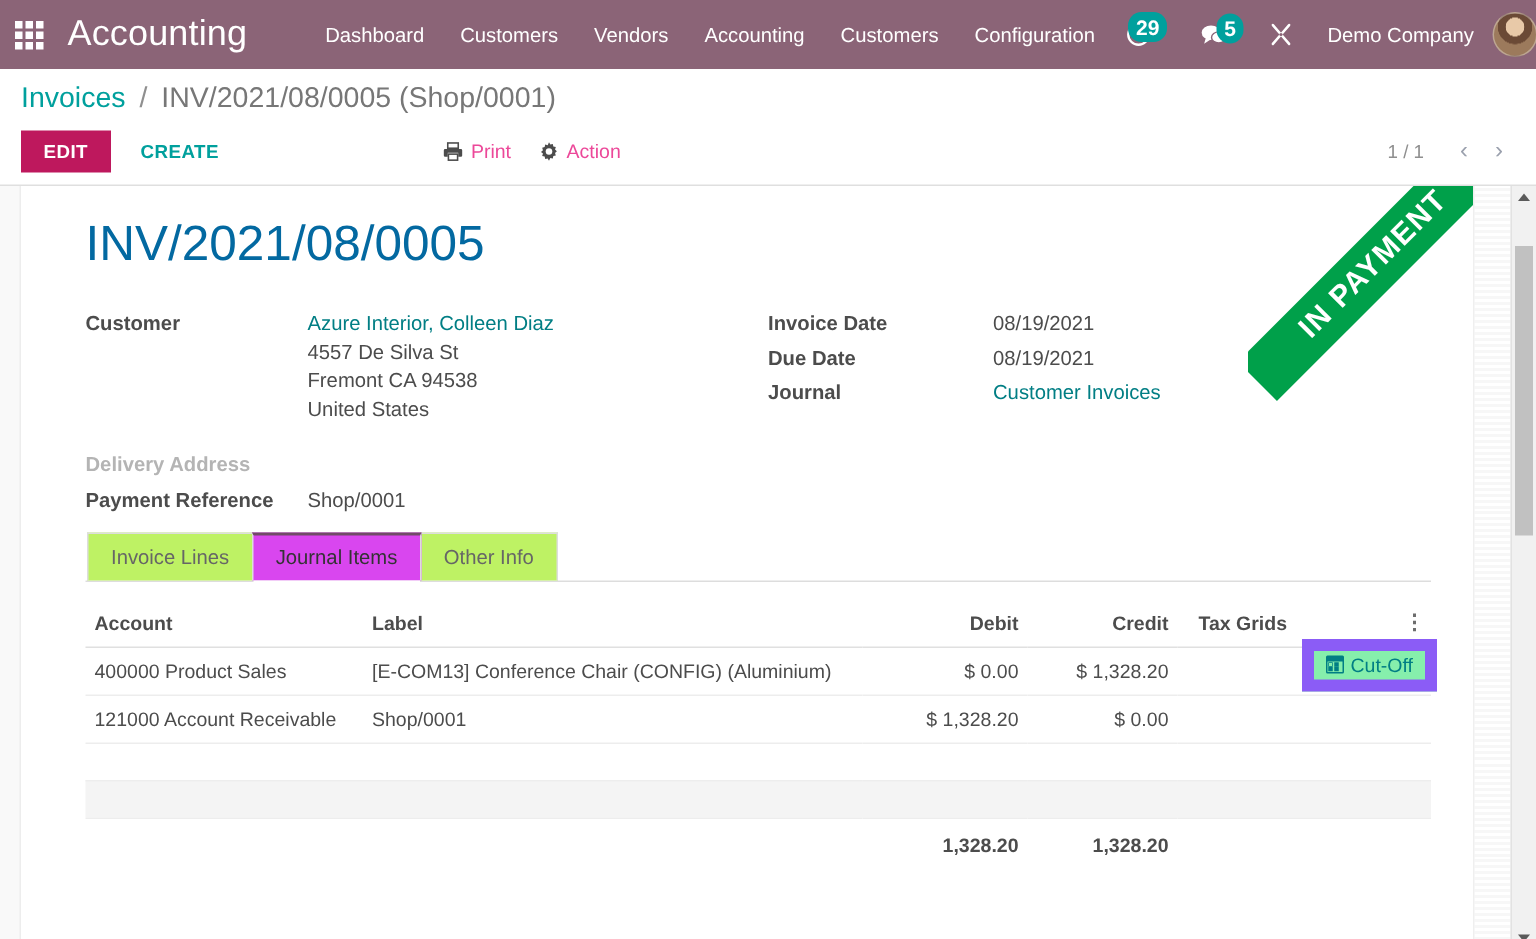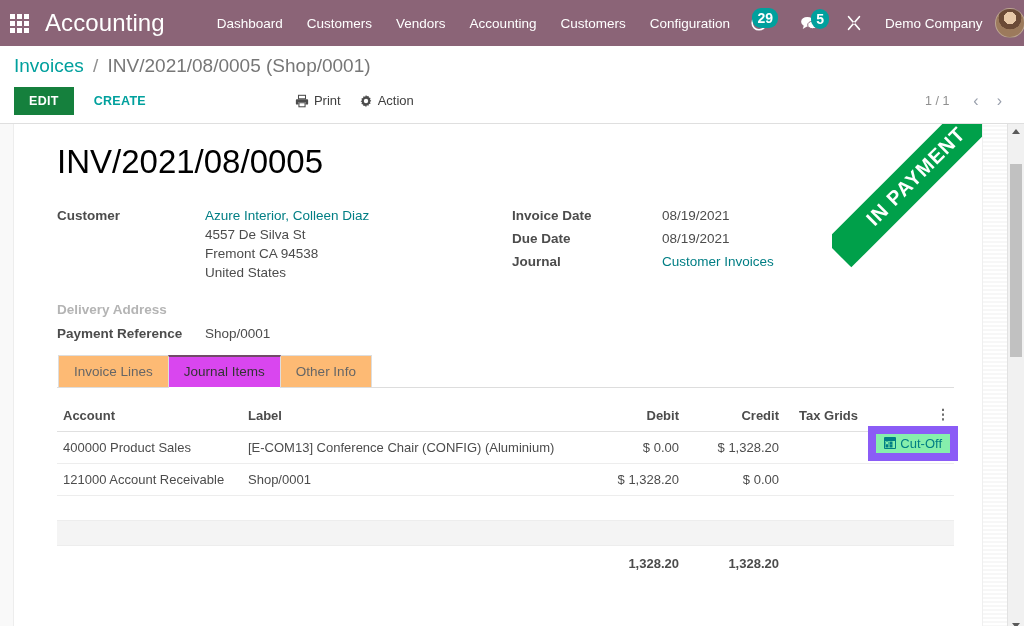--- a/index.html
+++ b/index.html
@@ -107,21 +107,21 @@
   .breadcrumb .crumb-link { color: #00a09d; cursor: pointer; }
   .breadcrumb .sep { color: #8f8f8f; margin: 0 4px; }
   .breadcrumb .crumb-active { color: #777777; }
 
   .cp-row {
     display: flex;
     align-items: center;
     height: 32px;
   }
   .btn-edit {
-    background: #15803d;
+    background: #be185d;
     color: #fff;
     border: none;
     font-size: 12.5px;
     font-weight: 600;
     letter-spacing: .3px;
     padding: 7px 15px;
     cursor: pointer;
   }
   .btn-create {
     background: transparent;
@@ -130,21 +130,21 @@
     font-size: 12.5px;
     font-weight: 600;
     letter-spacing: .3px;
     padding: 7px 14px;
     margin-left: 6px;
     cursor: pointer;
   }
   .cp-mid { display: flex; align-items: center; margin-left: 135px; gap: 18px; }
   .cp-mid .cp-btn {
     font-size: 13px;
-    color: #404040;
+    color: #ec4899;
     cursor: pointer;
     display: flex;
     align-items: center;
     gap: 5px;
   }
   .cp-right {
     margin-left: auto;
     display: flex;
     align-items: center;
     gap: 2px;
@@ -205,21 +205,21 @@
     font-size: 20px;
     font-weight: 700;
     letter-spacing: 1px;
     padding: 7px 0;
     transform: rotate(-45deg);
     transform-origin: center;
   }
 
   .doc-title {
     font-size: 33px;
-    color: #000000;
+    color: #0369a1;
     font-weight: 400;
     margin: 4px 0 26px 0;
     line-height: 1.1;
   }
 
   .fields-grid {
     display: flex;
     gap: 0;
     margin-bottom: 6px;
   }
@@ -247,21 +247,21 @@
   
   .notebook { margin-top: 8px; }
   .nb-tabs {
     display: flex;
     border-bottom: 1px solid #dddddd;
     padding-left: 1px;
   }
   .nb-tab {
     border: 1px solid #dddddd;
     border-bottom: none;
-    background: #fdba74;
+    background: #bef264;
     padding: 8px 15px 8px 15px;
     font-size: 13.5px;
     color: #666666;
     cursor: pointer;
     margin-right: -1px;
     position: relative;
     top: 0;
   }
   .nb-tab.active {
     color: #333333;

